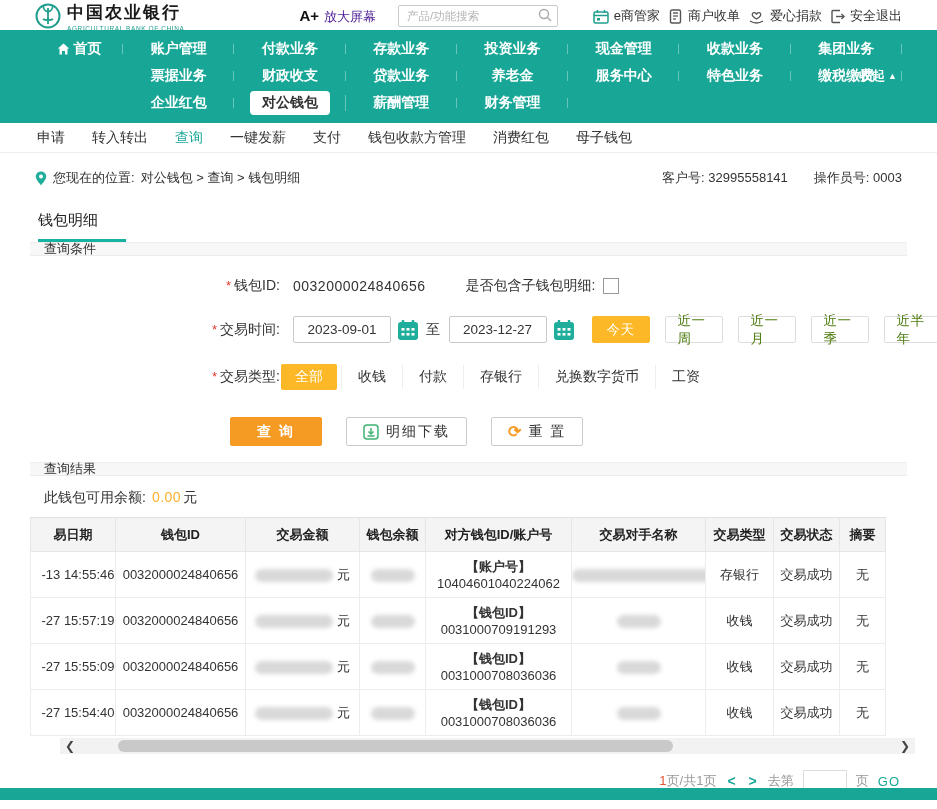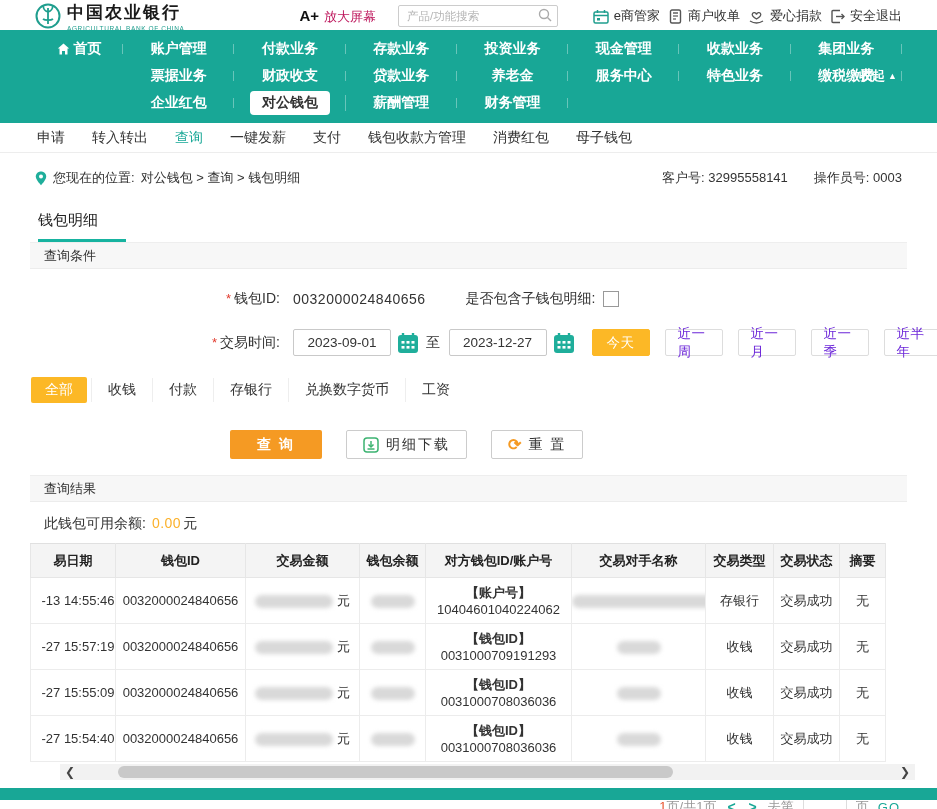--- a/index.html
+++ b/index.html
@@ -6,21 +6,21 @@
   html,body { width:937px; height:809px; background:#fff; font-family:"Liberation Sans","DejaVu Sans",sans-serif; color:#333; overflow:hidden; position:relative; }
 
   
   .top-header { height:30px; display:flex; align-items:center; padding:2px 35px 0 35px; }
   .brand { display:flex; align-items:center; gap:6px; }
   .brand-logo { width:26px; height:26px; flex:0 0 auto; }
   .brand-text .cn { font-size:17px; font-weight:bold; color:#1a1a1a; letter-spacing:2px; font-family:"Liberation Serif","DejaVu Serif",serif; }
   .brand-text .en { font-size:6.5px; color:#1f9e8e; letter-spacing:0.6px; margin-top:1px; }
   .zoom-ctrl { margin-left:115px; display:flex; align-items:baseline; gap:5px; cursor:pointer; }
   .zoom-ctrl .a-plus { font-size:15px; font-weight:bold; color:#111; }
-  .zoom-ctrl .zoom-label { font-size:13px; color:#be185d; }
+  .zoom-ctrl .zoom-label { font-size:13px; color:#4c1d95; }
   .search-box { margin-left:22px; position:relative; }
   .search-box input { width:160px; height:22px; border:1px solid #ccc; border-radius:2px; padding:0 24px 0 8px; font-size:11.5px; color:#333; outline:none; }
   .search-box input::placeholder { color:#b5b5b5; }
   .search-glyph { position:absolute; right:6px; top:3px; width:14px; height:14px; }
   .hdr-links { margin-left:auto; display:flex; align-items:center; gap:8px; }
   .hdr-link { display:flex; align-items:center; gap:5px; font-size:13px; color:#333; cursor:pointer; white-space:nowrap; }
   .hdr-link svg { display:block; }
 
   
   .main-nav { background:#18a796; margin:0; padding:5px 35px 7px 35px; position:relative; }
@@ -41,36 +41,36 @@
   
   .crumb-row { display:flex; justify-content:space-between; align-items:center; margin:16px 35px 0 35px; font-size:13px; }
   .crumb-left { display:flex; align-items:center; gap:6px; color:#333; }
   .crumb-right { display:flex; gap:26px; color:#333; }
 
   
   .page-tab-wrap { margin:24px 30px 0 30px; }
   .page-tab { display:inline-block; font-size:15px; color:#222; padding:0 14px 9px 0; border-bottom:3px solid #17b3a0; margin-left:8px; min-width:88px; }
 
   
-  .section-bar { margin:0 30px; background:#f7f7f7; border-top:1px solid #eee; border-bottom:1px solid #ececec; height:27px; display:flex; align-items:center; padding-left:14px; font-size:13px; color:#333; }
+  .section-bar { margin:0 30px; background:#f7f7f7; border-top:1px solid #eee; border-bottom:1px solid #ececec; height:14px; display:flex; align-items:center; padding-left:14px; font-size:13px; color:#333; }
   .section-bar.results { margin-top:16px; }
 
   
   .form-area { margin:0 30px; }
   .form-row { display:flex; align-items:center; margin-top:21px; }
   .f-label { width:250px; text-align:right; font-size:14px; color:#333; flex:0 0 auto; }
   .req { color:#e23b2e; margin-right:3px; font-size:13px; }
   .f-value { margin-left:13px; font-size:14px; color:#333; letter-spacing:.5px; display:flex; align-items:center; }
   .inline-gap { margin-left:40px; display:flex; align-items:center; gap:8px; font-size:14px; }
   .chk { width:16px; height:16px; border:1px solid #999; background:#fff; appearance:none; -webkit-appearance:none; cursor:pointer; }
   .date-input { width:98px; height:27px; border:1px solid #c9c9c9; border-radius:2px; font-size:13.5px; color:#333; text-align:center; outline:none; }
   .cal-btn { width:24px; height:24px; margin-left:5px; cursor:pointer; display:inline-flex; }
   .to-word { margin:0 8px 0 6px; font-size:14px; }
   .quick-group { display:flex; gap:15px; margin-left:16px; }
-  .quick-btn { min-width:58px; height:27px; padding:0 12px; background:#fff; border:1px solid #ddd; border-radius:2px; font-size:13.5px; color:#6d28d9; display:flex; align-items:center; justify-content:center; cursor:pointer; }
+  .quick-btn { min-width:58px; height:27px; padding:0 12px; background:#fff; border:1px solid #ddd; border-radius:2px; font-size:13.5px; color:#4d7c0f; display:flex; align-items:center; justify-content:center; cursor:pointer; }
   .quick-btn.active { background:#fcb826; border-color:#fcb826; color:#fff; }
   .type-group { display:flex; align-items:center; margin-left:1px; }
   .type-opt { font-size:14px; color:#333; padding:3px 16px; cursor:pointer; border-left:1px solid #eee; white-space:nowrap; }
   .type-opt:first-child { border-left:none; }
   .type-opt.active { background:#fcb826; color:#fff; border-radius:2px; border-left:none; padding:4px 14px; margin-right:4px; }
 
   
   .action-row { display:flex; gap:24px; margin:27px 0 0 200px; }
   .btn { height:29px; display:flex; align-items:center; justify-content:center; gap:7px; font-size:14px; cursor:pointer; border-radius:2px; letter-spacing:2px; }
   .btn-primary { width:92px; background:#f59a23; color:#fff; border:none; font-weight:bold; }
@@ -306,20 +306,21 @@
         <span class="quick-btn active">今天</span>
         <span class="quick-btn">近一周</span>
         <span class="quick-btn">近一月</span>
         <span class="quick-btn">近一季</span>
         <span class="quick-btn">近半年</span>
       </div>
     </div>
   </div>
 
   <div class="form-row">
+    <div class="f-label"><span class="req">*</span><span>交易类型:</span></div>
     <div class="type-group">
       <span class="type-opt active">全部</span>
       <span class="type-opt">收钱</span>
       <span class="type-opt">付款</span>
       <span class="type-opt">存银行</span>
       <span class="type-opt">兑换数字货币</span>
       <span class="type-opt">工资</span>
     </div>
   </div>
 

